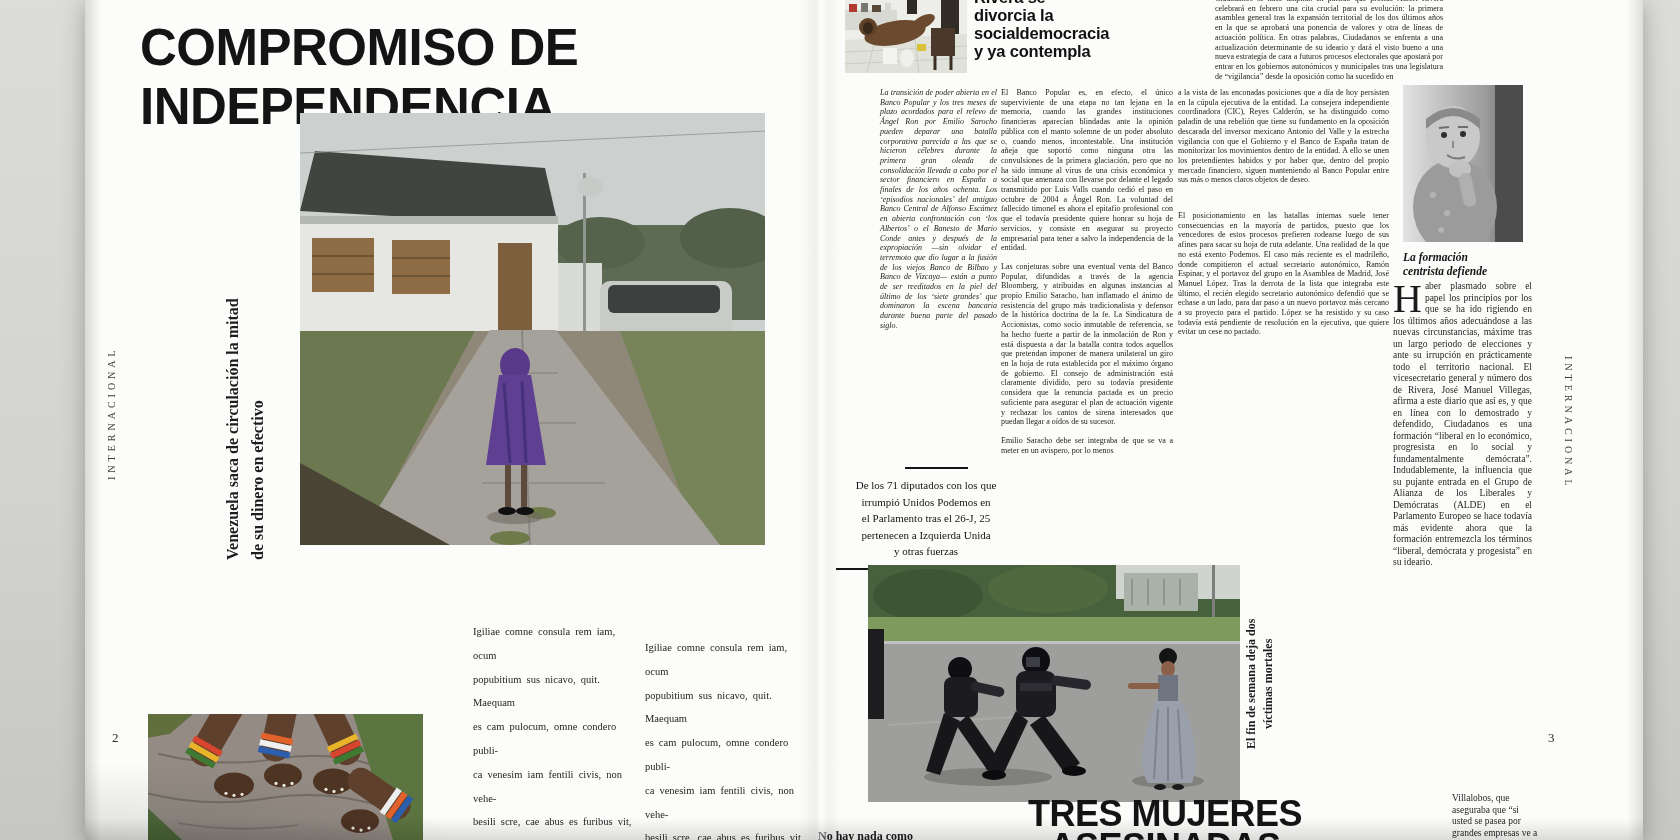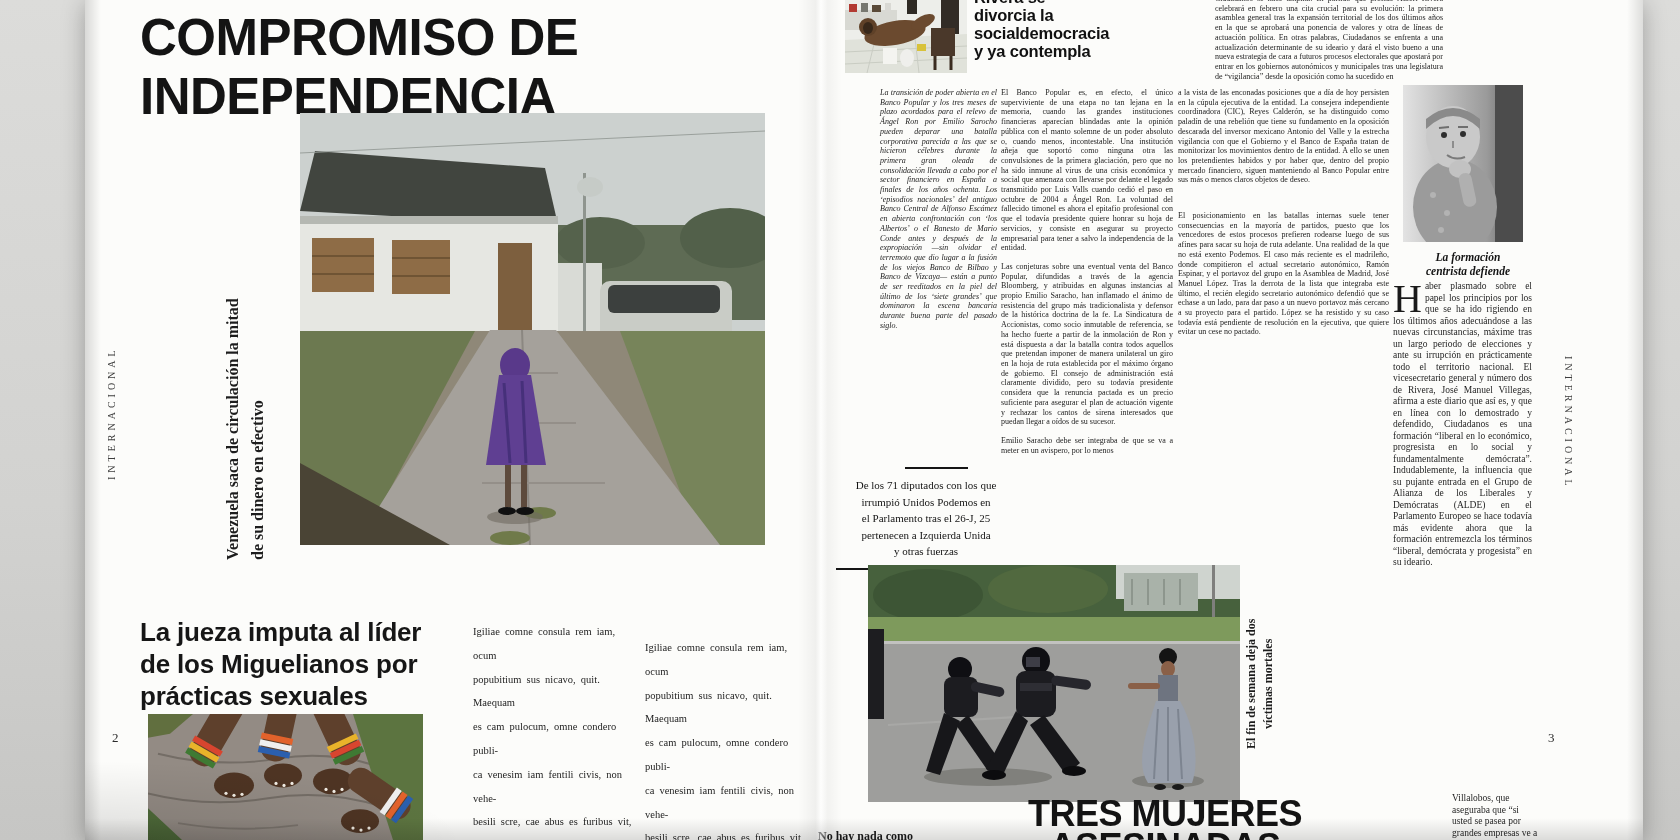--- a/index.html
+++ b/index.html
@@ -14,42 +14,42 @@
         background:linear-gradient(180deg,rgba(0,0,0,0),rgba(0,0,0,.13));}
   .corner-bl{position:absolute;left:85px;top:760px;width:380px;height:80px;pointer-events:none;
         background:radial-gradient(ellipse at 0% 100%,rgba(0,0,0,.12),rgba(0,0,0,0) 70%);}
   .edge-left{position:absolute;left:85px;top:0;width:16px;height:840px;pointer-events:none;
         background:linear-gradient(90deg,rgba(0,0,0,.14),rgba(0,0,0,0));}
   .edge-right{position:absolute;left:1627px;top:0;width:16px;height:840px;pointer-events:none;
         background:linear-gradient(270deg,rgba(0,0,0,.12),rgba(0,0,0,0));}
   .abs{position:absolute;}
   .prel{white-space:pre-line;}
   .headline-xl{font-family:"Liberation Sans",sans-serif;font-weight:700;font-size:51px;
-               line-height:59px;letter-spacing:-.5px;color:#141414;}
+               line-height:59px;letter-spacing:-.5px;color:#141414;margin-top:10px;}
   .headline-md{font-family:"Liberation Sans",sans-serif;font-weight:700;font-size:26px;
                line-height:32px;letter-spacing:-.2px;color:#161616;}
   .headline-sm{font-family:"Liberation Sans",sans-serif;font-weight:700;font-size:16.5px;
                line-height:18px;letter-spacing:-.2px;color:#111;}
   .headline-bottom{font-family:"Liberation Sans",sans-serif;font-weight:700;font-size:36px;
                line-height:33px;letter-spacing:-.5px;color:#141414;text-align:center;}
   .kicker{font-size:10px;letter-spacing:4px;color:#3c3c3c;}
   .vflip{writing-mode:vertical-rl;transform:rotate(180deg);}
   .vert{writing-mode:vertical-rl;}
   .vhead{font-weight:700;font-size:16px;line-height:25px;color:#1d1d1d;}
   .vcap{font-weight:700;font-size:12px;line-height:17px;color:#1d1d1d;text-align:center;}
   .body8{font-size:8px;line-height:9.7px;text-align:justify;color:#222;}
   .body8 p{margin:0 0 9px 0;}
   .body8.it{font-style:italic;}
   .body95{font-size:9.5px;line-height:11.5px;text-align:justify;color:#1f1f1f;}
   .body95 p{margin:0;}
   .dropcap{float:left;font-size:40px;line-height:31px;padding:2px 3px 0 0;color:#1a1a1a;}
   .filler{font-size:10.5px;line-height:23.8px;word-spacing:2.5px;color:#1e1e1e;}
   .pullquote{font-weight:400;font-size:11px;line-height:16.5px;text-align:center;color:#141414;}
   .rule{background:#151515;height:2px;}
-  .caption-it{font-style:italic;font-weight:700;font-size:11.5px;line-height:14px;color:#151515;text-align:center;}
+  .caption-it{font-style:italic;font-weight:700;font-size:11.5px;line-height:14px;color:#151515;}
   .pagenum{font-size:13px;color:#2a2a2a;}
   .photo{position:absolute;overflow:hidden;background:#d8d8d4;}
   .photo svg{display:block;width:100%;height:100%;}
 </style>
 </head>
 <body>
 
 <div class="canvas">
   <div class="paper"></div>
 
@@ -105,23 +105,20 @@
       <rect x="205" y="352" width="6" height="42" fill="#5d4a3c"></rect>
       <rect x="221" y="352" width="6" height="42" fill="#5d4a3c"></rect>
       <ellipse cx="207" cy="398" rx="9" ry="4" fill="#101010"></ellipse>
       <ellipse cx="225" cy="398" rx="9" ry="4" fill="#101010"></ellipse>
     </svg>
   </div>
 
   <div class="abs vflip vhead prel" style="left:220px;top:226px;width:54px;height:334px;">Venezuela saca de circulación la mitad
 de su dinero en efectivo</div>
 
-  <div class="abs headline-md prel" style="left:140px;top:616px;width:300px;">La jueza imputa al líder
-de los Miguelianos por
-prácticas sexuales</div>
 
   <div class="abs pagenum" style="left:112px;top:730px;">2</div>
 
   <div class="photo" style="left:148px;top:714px;width:275px;height:126px;">
     <svg viewBox="0 0 275 127" preserveAspectRatio="none">
       <rect width="275" height="127" fill="#938b84"></rect>
       <path d="M10,40 Q70,55 130,45 T250,60" stroke="#746d66" stroke-width="2" fill="none"></path>
       <path d="M0,80 Q60,95 120,85 T240,95" stroke="#746d66" stroke-width="2" fill="none"></path>
       <path d="M30,110 Q90,120 150,112" stroke="#7c756e" stroke-width="2" fill="none"></path>
       <polygon points="205,0 275,0 275,127 245,127" fill="#5c7440"></polygon>

